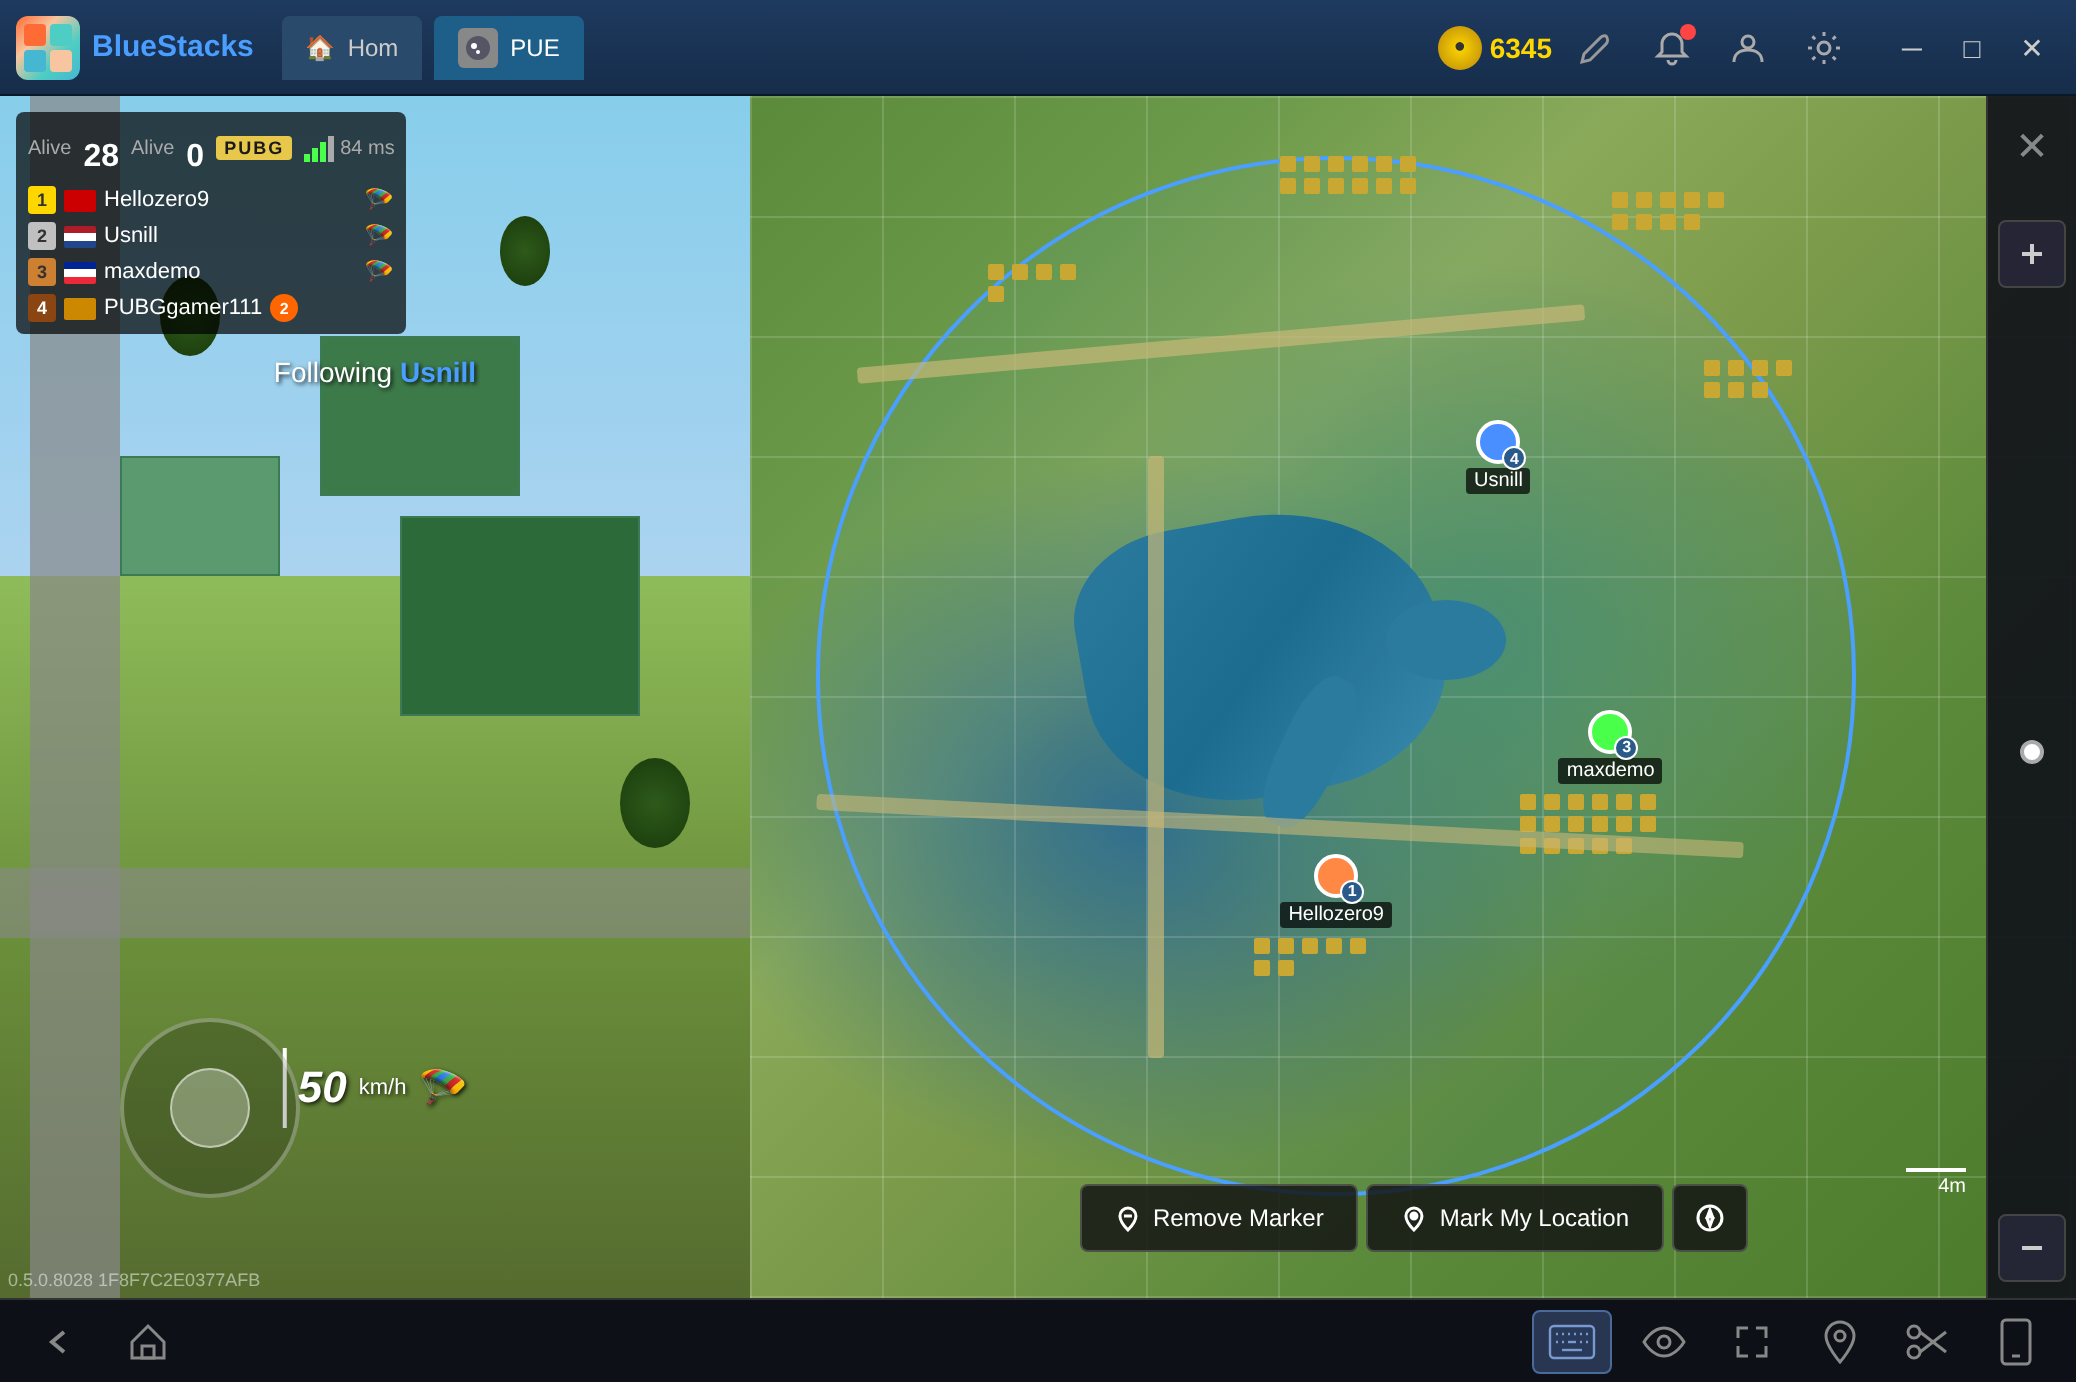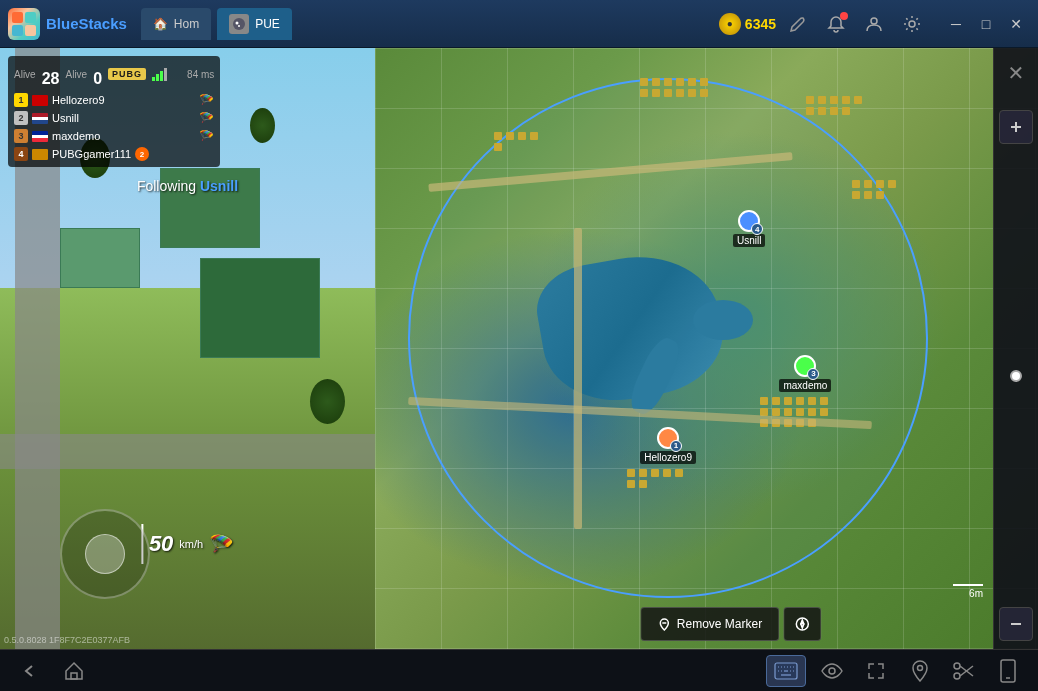--- a/index.html
+++ b/index.html
@@ -225,21 +225,21 @@
       font-weight: bold;
       padding: 1px 4px;
       border-radius: 2px;
       letter-spacing: 1px;
     }
     .hud-ping {
       font-size: 10px;
       color: #aaa;
       display: flex;
       align-items: center;
-      gap: 20px;
+      gap: 3px;
     }
     .ping-bars {
       display: flex;
       gap: 1px;
       align-items: flex-end;
     }
     .ping-bar {
       width: 3px;
       background: #4aff4a;
     }
@@ -514,26 +514,25 @@
       justify-content: center;
       font-size: 8px;
       color: white;
       font-weight: bold;
       border: 1px solid white;
     }
 
     
     .map-bottom-bar {
       position: absolute;
-      bottom: 8px;
+      bottom: 23px;
       left: 50%;
       transform: translateX(-50%);
       display: flex;
       gap: 4px;
-      margin-left: 24px;
     }
     .map-bottom-btn {
       background: rgba(20,20,20,0.85);
       border: 1px solid rgba(255,255,255,0.2);
       border-radius: 4px;
       padding: 8px 16px;
       color: white;
       font-size: 12px;
       display: flex;
       align-items: center;
@@ -914,30 +913,37 @@
       <div class="player-marker" style="top:63%;left:40%;">
         <div style="position:relative;">
           <div class="marker-circle" style="background:#ff8844;"></div>
           <div class="marker-rank-badge">1</div>
         </div>
         <div class="marker-label">Hellozero9</div>
       </div>
 
       <div class="map-scale">
         <div style="width:30px;height:2px;background:white;margin-bottom:2px;"></div>
-        <span>6m</span>
+        <span>4m</span>
       </div>
 
       <div class="map-bottom-bar">
         <button class="map-bottom-btn">
           <svg width="14" height="14" viewBox="0 0 14 14" fill="none" stroke="white" stroke-width="1.5">
             <path d="M7 2a4 4 0 0 1 4 4c0 3-4 7-4 7S3 9 3 6a4 4 0 0 1 4-4z"></path>
             <line x1="5" y1="6" x2="9" y2="6"></line>
           </svg>
           <span>Remove Marker</span>
+        </button>
+        <button class="map-bottom-btn">
+          <svg width="14" height="14" viewBox="0 0 14 14" fill="none" stroke="white" stroke-width="1.5">
+            <path d="M7 2a4 4 0 0 1 4 4c0 3-4 7-4 7S3 9 3 6a4 4 0 0 1 4-4z"></path>
+            <circle cx="7" cy="6" r="1.5" fill="white"></circle>
+          </svg>
+          <span>Mark My Location</span>
         </button>
         <button class="map-bottom-btn" style="padding:8px 10px;">
           <svg width="16" height="16" viewBox="0 0 16 16" fill="none" stroke="white" stroke-width="1.5">
             <circle cx="8" cy="8" r="6"></circle>
             <path d="M8 4l1.5 4-1.5 1-1.5-1z" fill="white"></path>
             <path d="M8 12l-1.5-4 1.5-1 1.5 1z" fill="#888"></path>
           </svg>
         </button>
       </div>
     </div>

